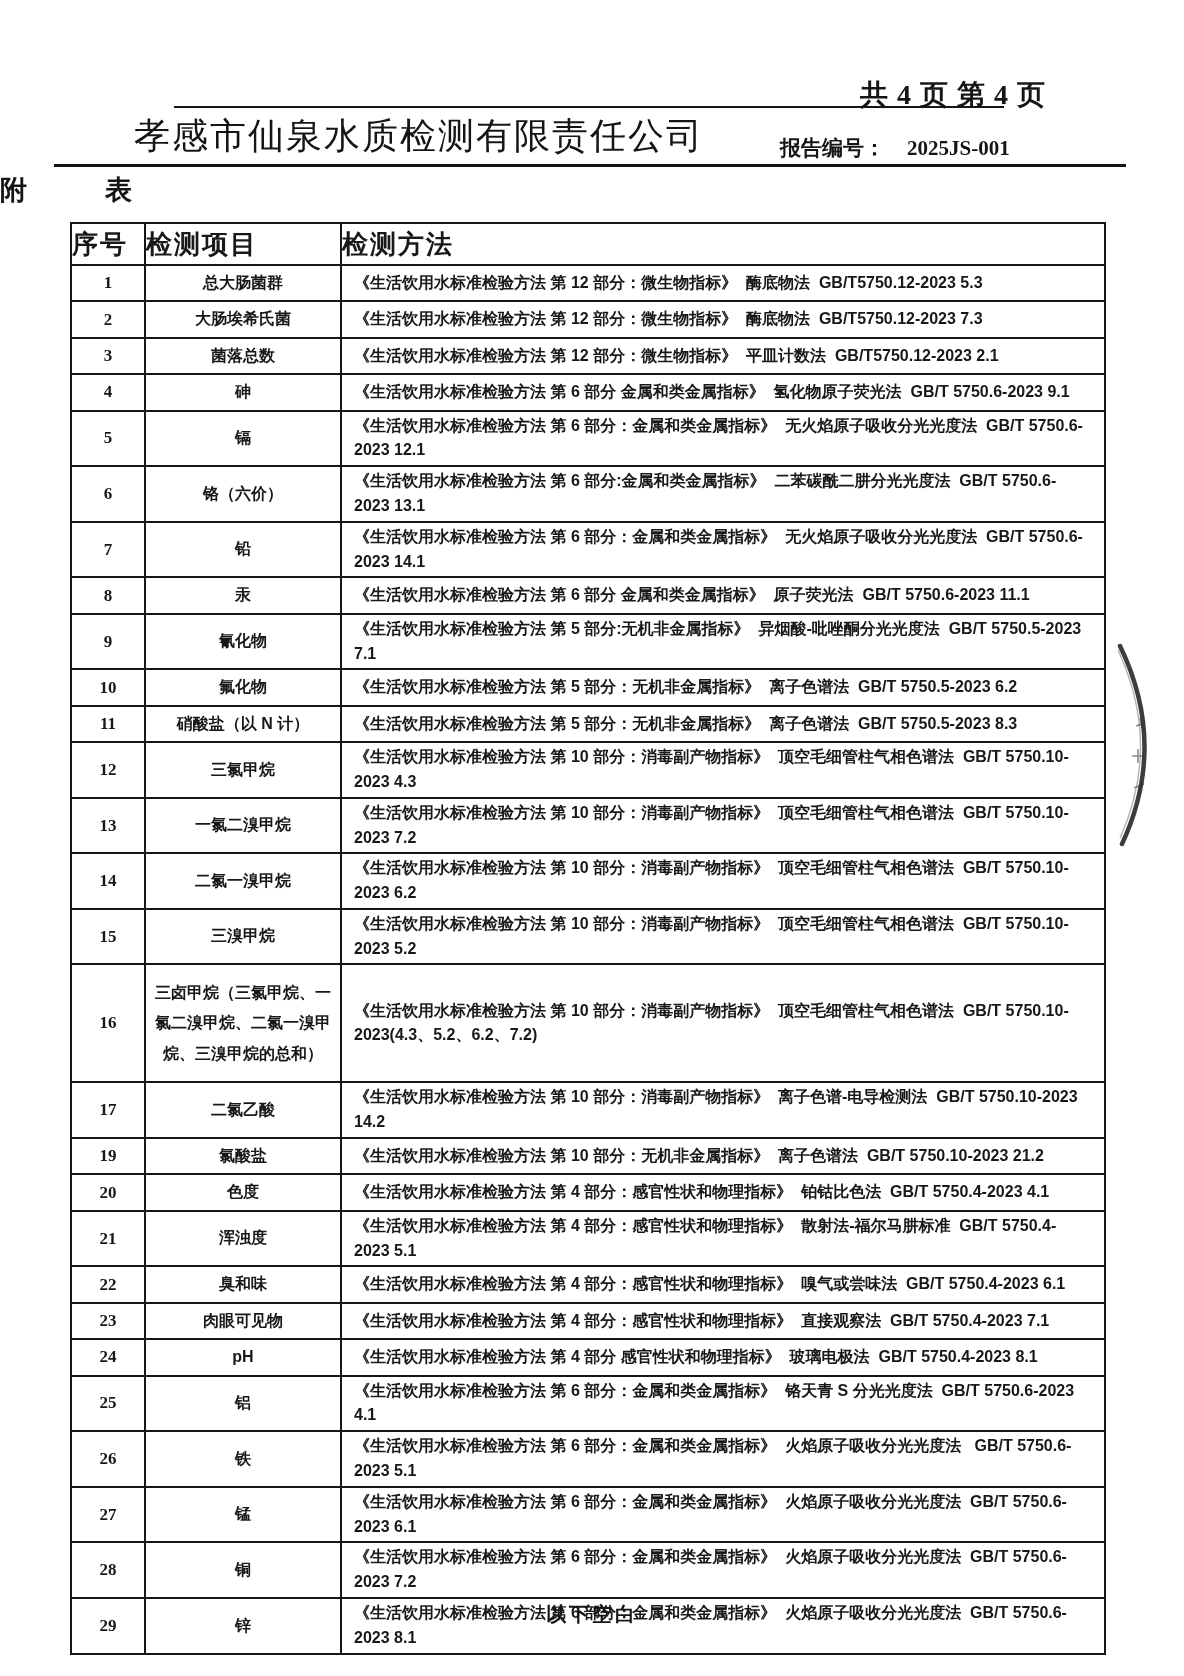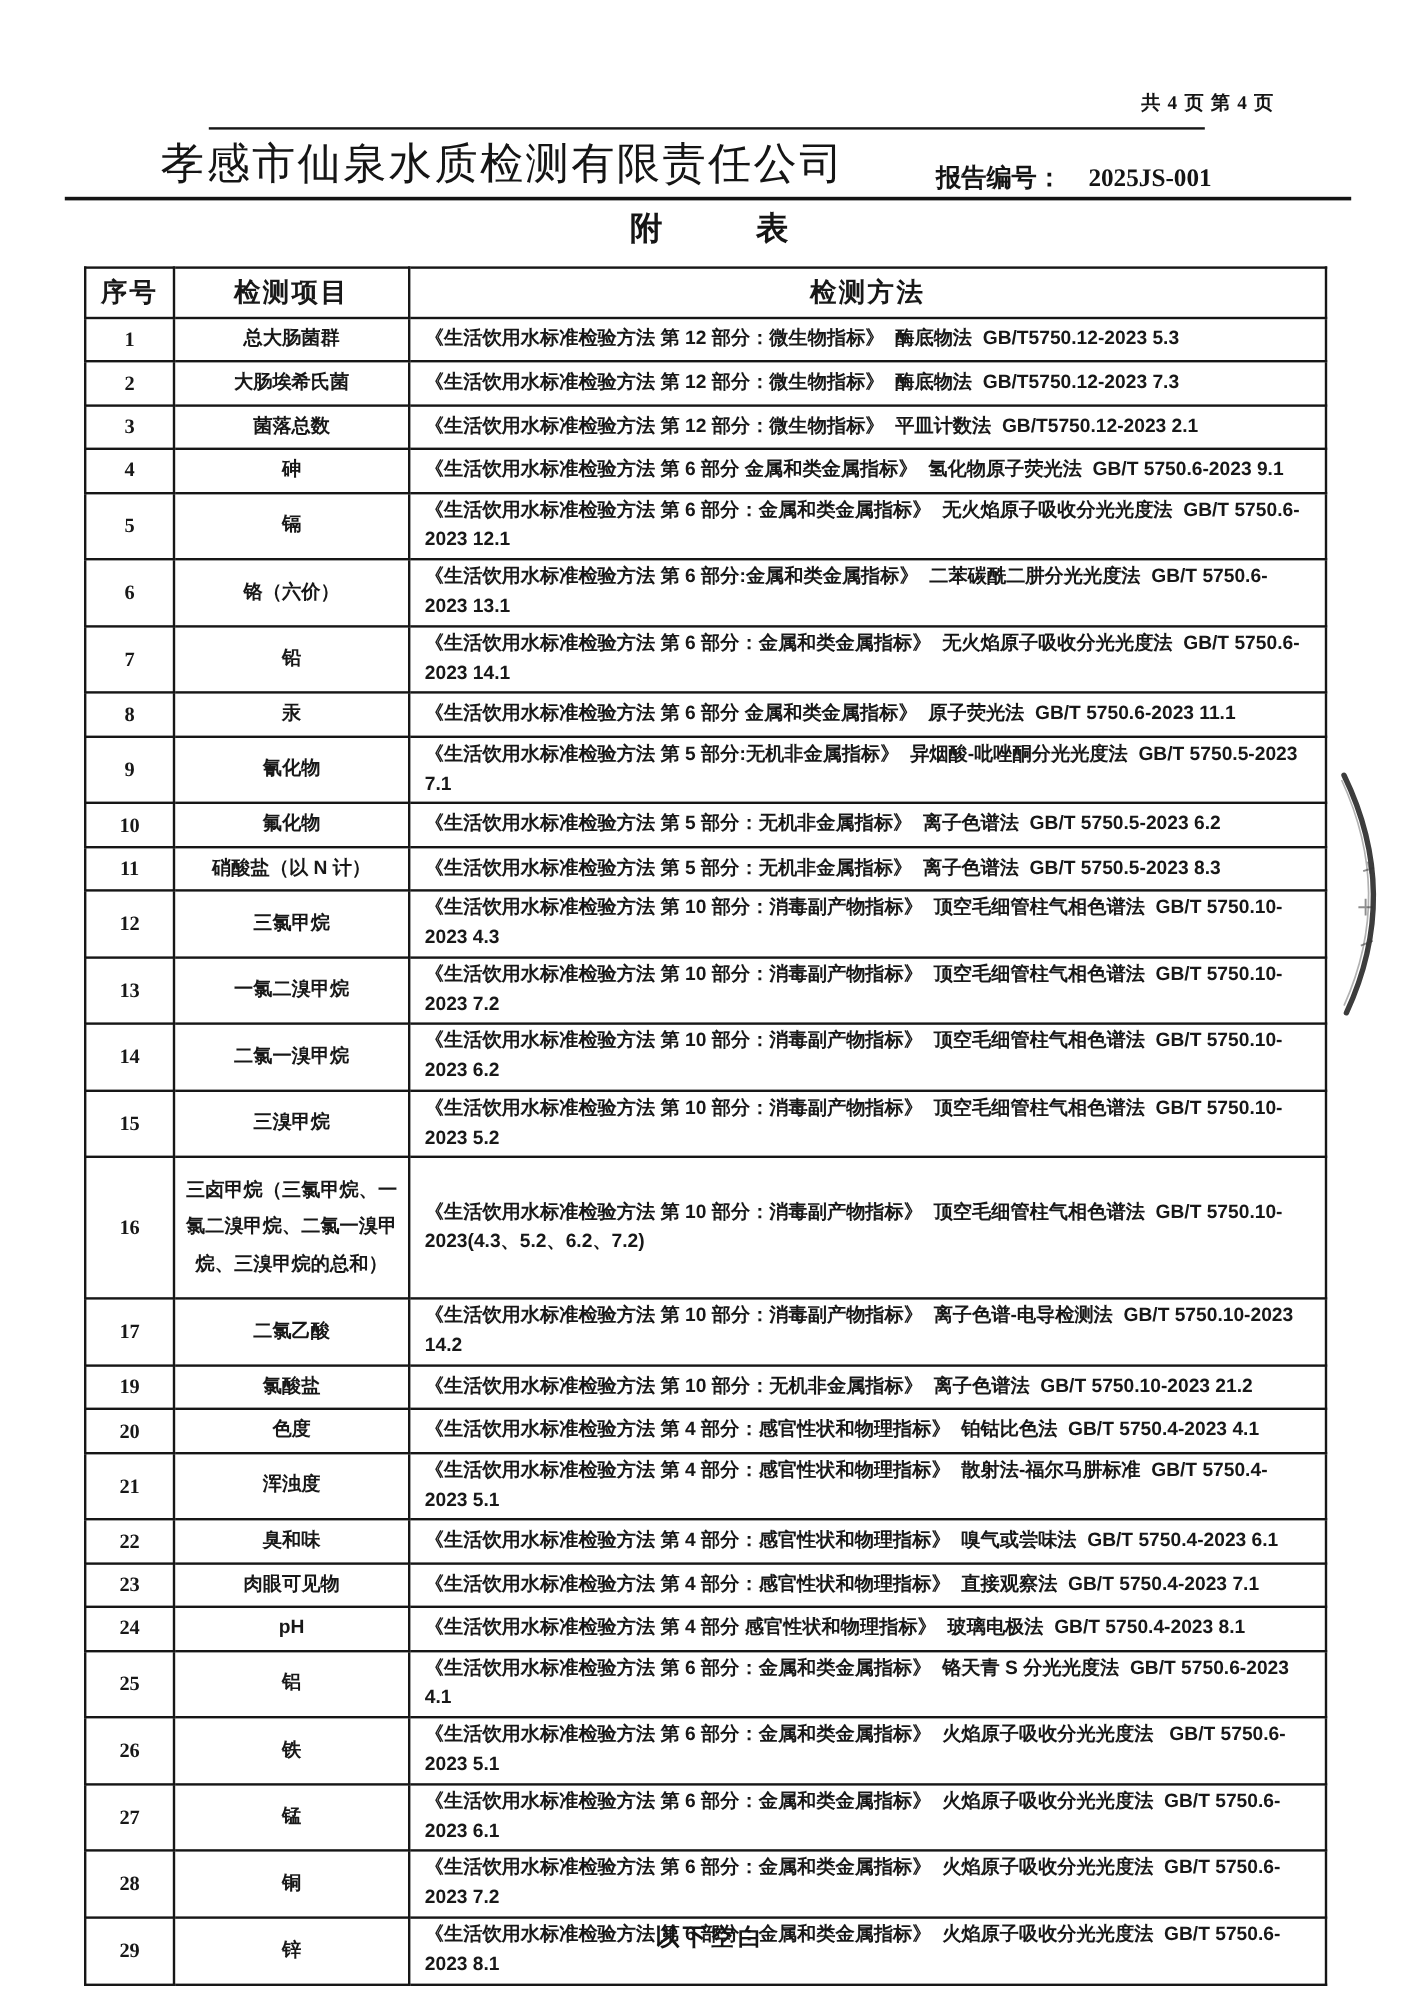--- a/index.html
+++ b/index.html
@@ -4,51 +4,51 @@
 <style>
   html,body{margin:0;padding:0;}
   body{
     width:1184px;height:1676px;position:relative;background:#ffffff;
     font-family:"Liberation Sans","DejaVu Sans",sans-serif;
     color:#151515;-webkit-font-smoothing:antialiased;
   }
   .abs{position:absolute;}
   
   .page-indicator{
-    top:76px;right:122px;font-size:16px;font-weight:bold;letter-spacing:1px;
+    top:76px;right:138px;font-size:28px;font-weight:bold;letter-spacing:1px;
     font-family:"Liberation Serif","DejaVu Serif",serif;
   }
   .hline1{top:106px;left:174px;width:830px;height:2px;background:#161616;}
   .company-name{
     top:112px;left:134px;font-size:36px;font-weight:normal;letter-spacing:2px;
   }
   .report-no-wrap{
     top:122px;left:780px;font-size:21px;font-weight:bold;
     font-family:"Liberation Serif","DejaVu Serif",serif;
     display:flex;gap:22px;align-items:baseline;margin-top:12px;
   }
   .hline2{top:164px;left:54px;width:1072px;height:3px;background:#141414;}
   .doc-title{
-    top:172px;left:0;width:1184px;text-align:center;font-size:27px;font-weight:bold;
+    top:172px;left:0;width:1184px;text-align:left;font-size:27px;font-weight:bold;
     white-space:pre;letter-spacing:2px;
   }
   
   table.main{
     position:absolute;top:222px;left:70px;width:1036px;
     border-collapse:collapse;table-layout:fixed;
   }
   table.main col.c1{width:74px;}
   table.main col.c2{width:196px;}
   table.main th,table.main td{
     border:2px solid #161616;
     font-weight:bold;color:#181818;
     vertical-align:middle;
   }
   table.main th{
-    height:40px;font-size:22px;letter-spacing:2px;text-align:center;padding:0;
+    height:40px;font-size:26px;letter-spacing:2px;text-align:left;padding:0;
   }
   td.no-cell{height:31px;text-align:center;font-size:17px;
     font-family:"Liberation Serif","DejaVu Serif",serif;padding:0;}
   td.item-cell{text-align:center;font-size:16px;padding:2px 6px;line-height:1.9;}
   td.method-cell{
     text-align:left;font-size:16px;padding:2px 20px 2px 12px;line-height:1.55;
     white-space:pre-wrap;
   }
   tr.tall td.no-cell{height:116px;}
   

